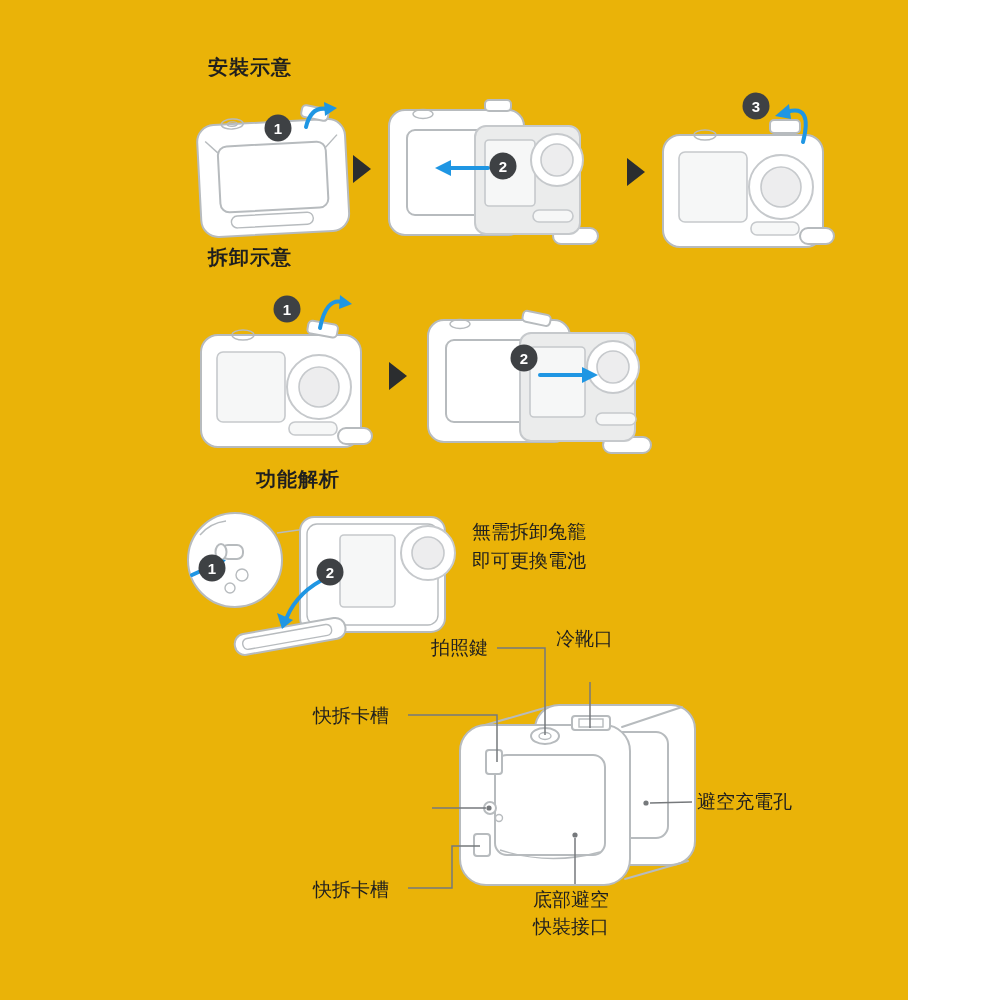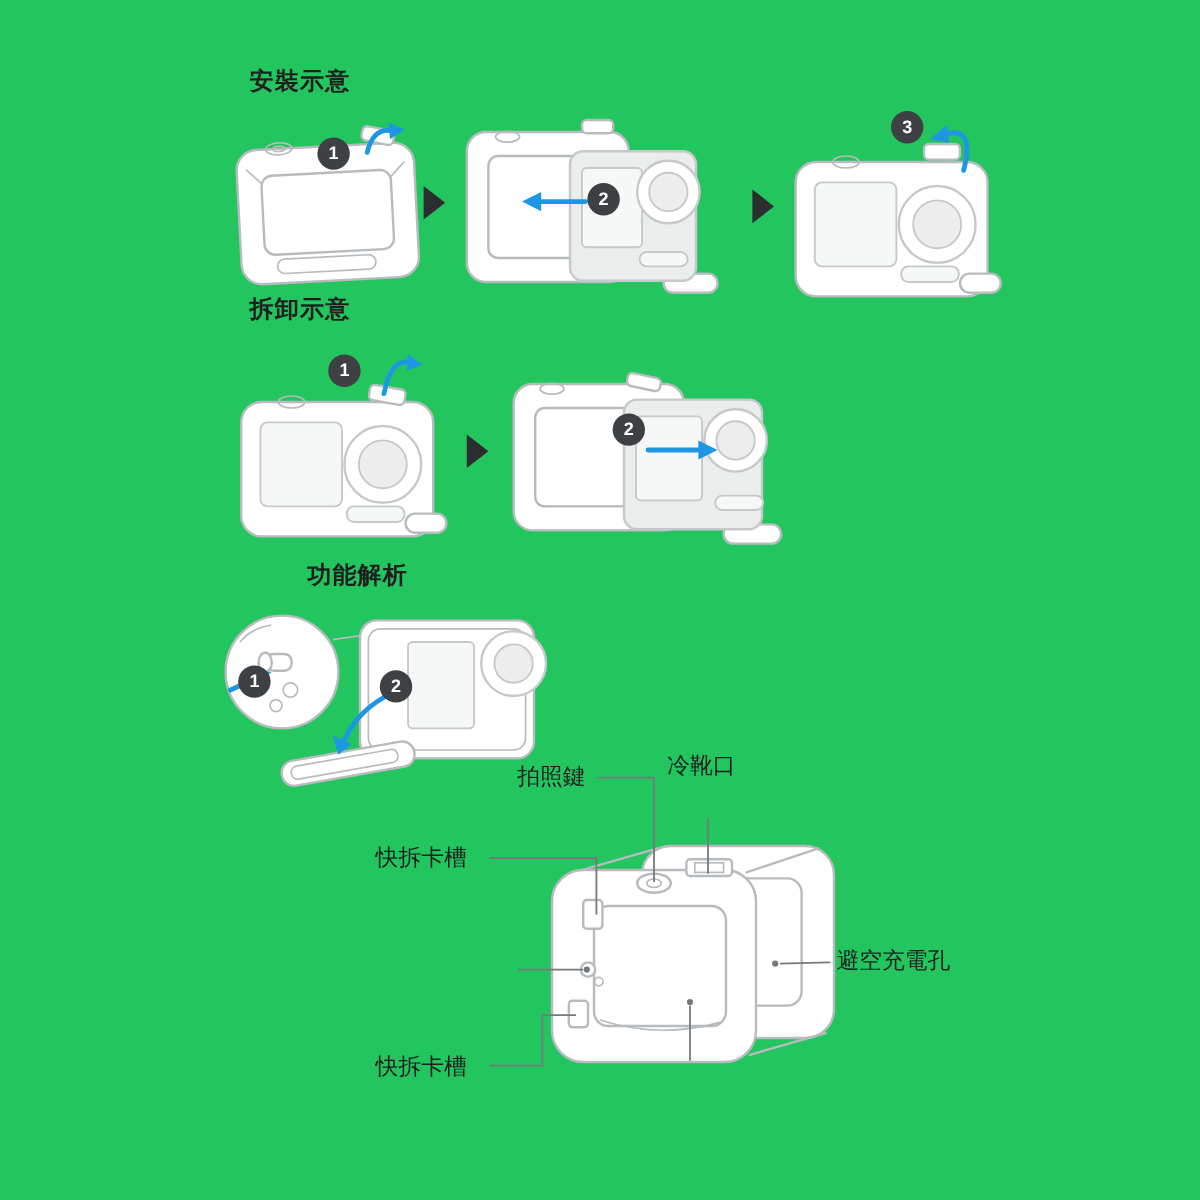--- a/index.html
+++ b/index.html
@@ -8,21 +8,21 @@
     --badge-text:#ffffff;
     --line-art:#b7bbbe;
     --line-art-dark:#c6c9cc;
     --camera-fill:#ebecec;
     --leader:#76797c;
     --text:#1f1f1f;
     --separator:#2b2d2f;
   }
   html,body{margin:0;padding:0;background:#fff;}
   #canvas{
-    position:relative;width:1000px;height:1000px;background:#22c55e;overflow:hidden;
+    position:relative;width:908px;height:1000px;background:#eab308;overflow:hidden;
     font-family:"Liberation Sans","DejaVu Sans",sans-serif;color:var(--text);
   }
   .abs{position:absolute;}
   .heading{font-size:20px;font-weight:700;letter-spacing:1px;white-space:nowrap;}
   .callout{font-size:19px;font-weight:400;white-space:nowrap;line-height:27px;text-align:right;}
   .note{font-size:19px;line-height:29px;white-space:nowrap;}
   .badge{
     position:absolute;width:27px;height:27px;border-radius:50%;
     background:var(--badge-bg);color:var(--badge-text);
     font-size:15px;font-weight:700;display:flex;align-items:center;justify-content:center;
@@ -179,20 +179,24 @@
       <polygon class="bluehead" points="46,65 30,63 35,77"></polygon>
     </g>
     <g>
       <path class="blue" d="M148 82 Q118 96 107 122"></path>
       <polygon class="bluehead" points="102,134 97,118 113,125"></polygon>
     </g>
   </svg>
   <div class="badge" style="left:212px;top:568px;">1</div>
   <div class="badge" style="left:330px;top:572px;">2</div>
 
+  <div class="abs note" style="left:472px;top:517px;">
+    <div>無需拆卸兔籠</div>
+    <div>即可更換電池</div>
+  </div>
 
   <svg style="left:300px;top:620px;" width="550" height="340" viewBox="0 0 550 340">
 
     <g>
       <rect class="lnf" x="235" y="85" width="160" height="160" rx="24"></rect>
       <rect class="lnf" x="262" y="112" width="106" height="106" rx="12"></rect>
       <line class="ln" x1="178" y1="107" x2="248" y2="87"></line>
       <line class="ln" x1="322" y1="107" x2="382" y2="87"></line>
       <line class="ln" x1="325" y1="259" x2="388" y2="241"></line>
       <rect class="lnf" x="160" y="105" width="170" height="160" rx="26"></rect>
@@ -224,14 +228,18 @@
       <line class="leader" x1="275" y1="264" x2="275" y2="218"></line>
       <circle class="dot" cx="275" cy="215" r="2.6"></circle>
     </g>
   </svg>
 
   <div class="abs callout" style="left:431px;top:634px;">拍照鍵</div>
   <div class="abs callout" style="left:556px;top:625px;">冷靴口</div>
   <div class="abs callout" style="left:313px;top:702px;">快拆卡槽</div>
   <div class="abs callout" style="left:313px;top:876px;">快拆卡槽</div>
   <div class="abs callout" style="left:697px;top:788px;">避空充電孔</div>
+  <div class="abs callout" style="left:533px;top:886px;">
+    <div>底部避空</div>
+    <div>快裝接口</div>
+  </div>
 
 </div>
 
 </body></html>

